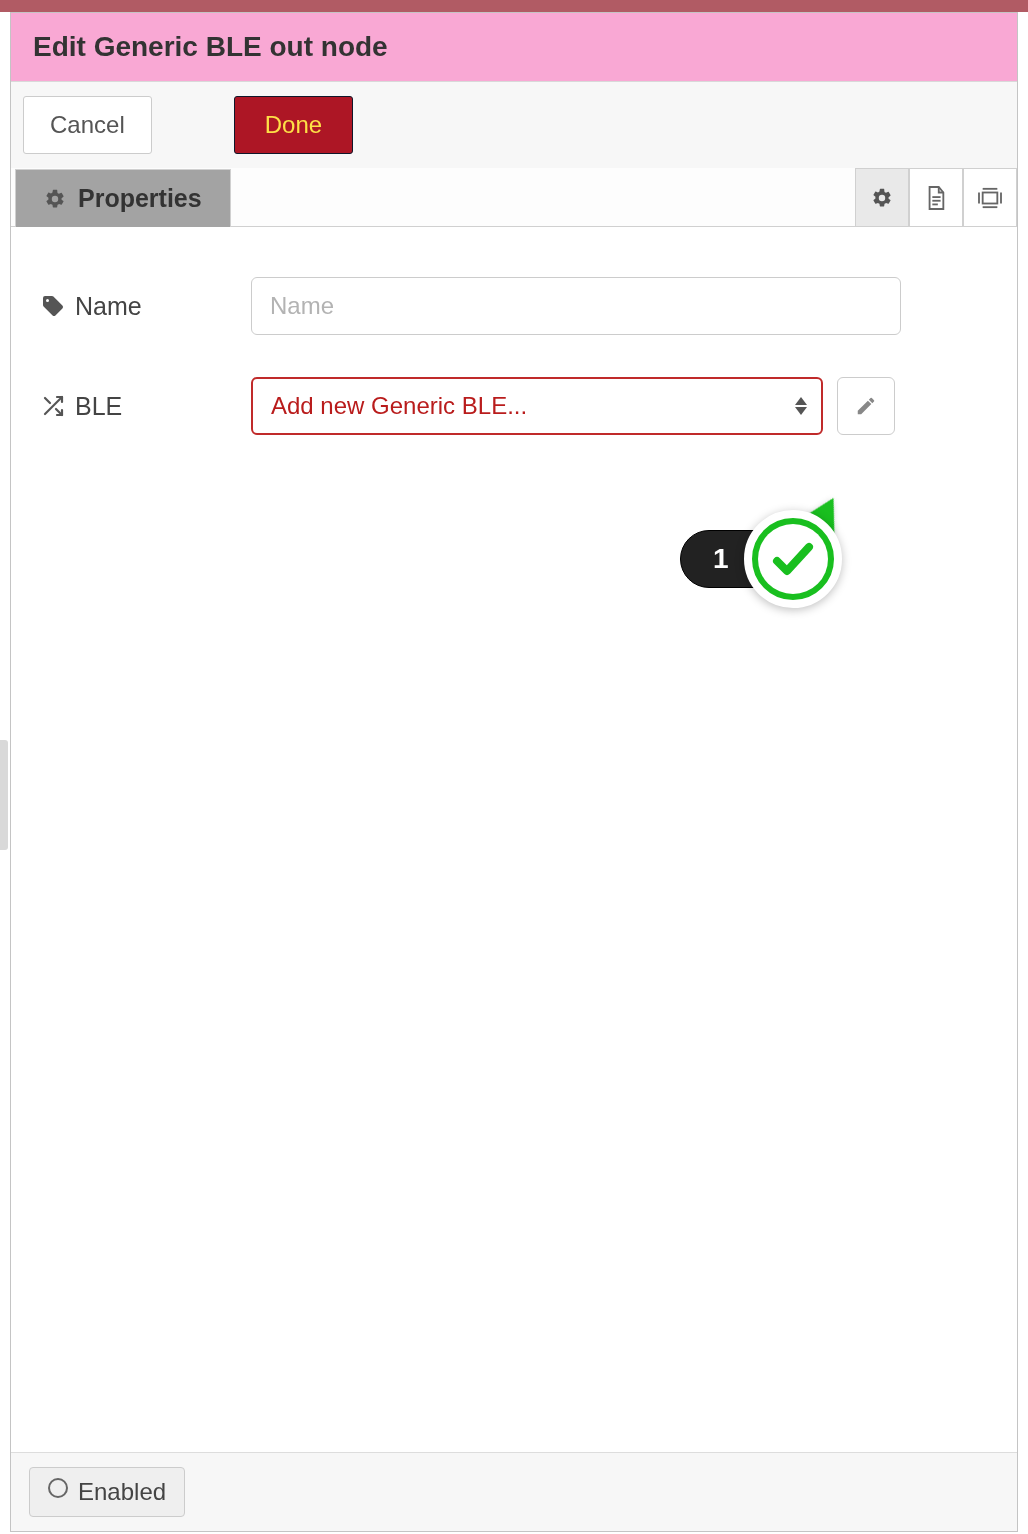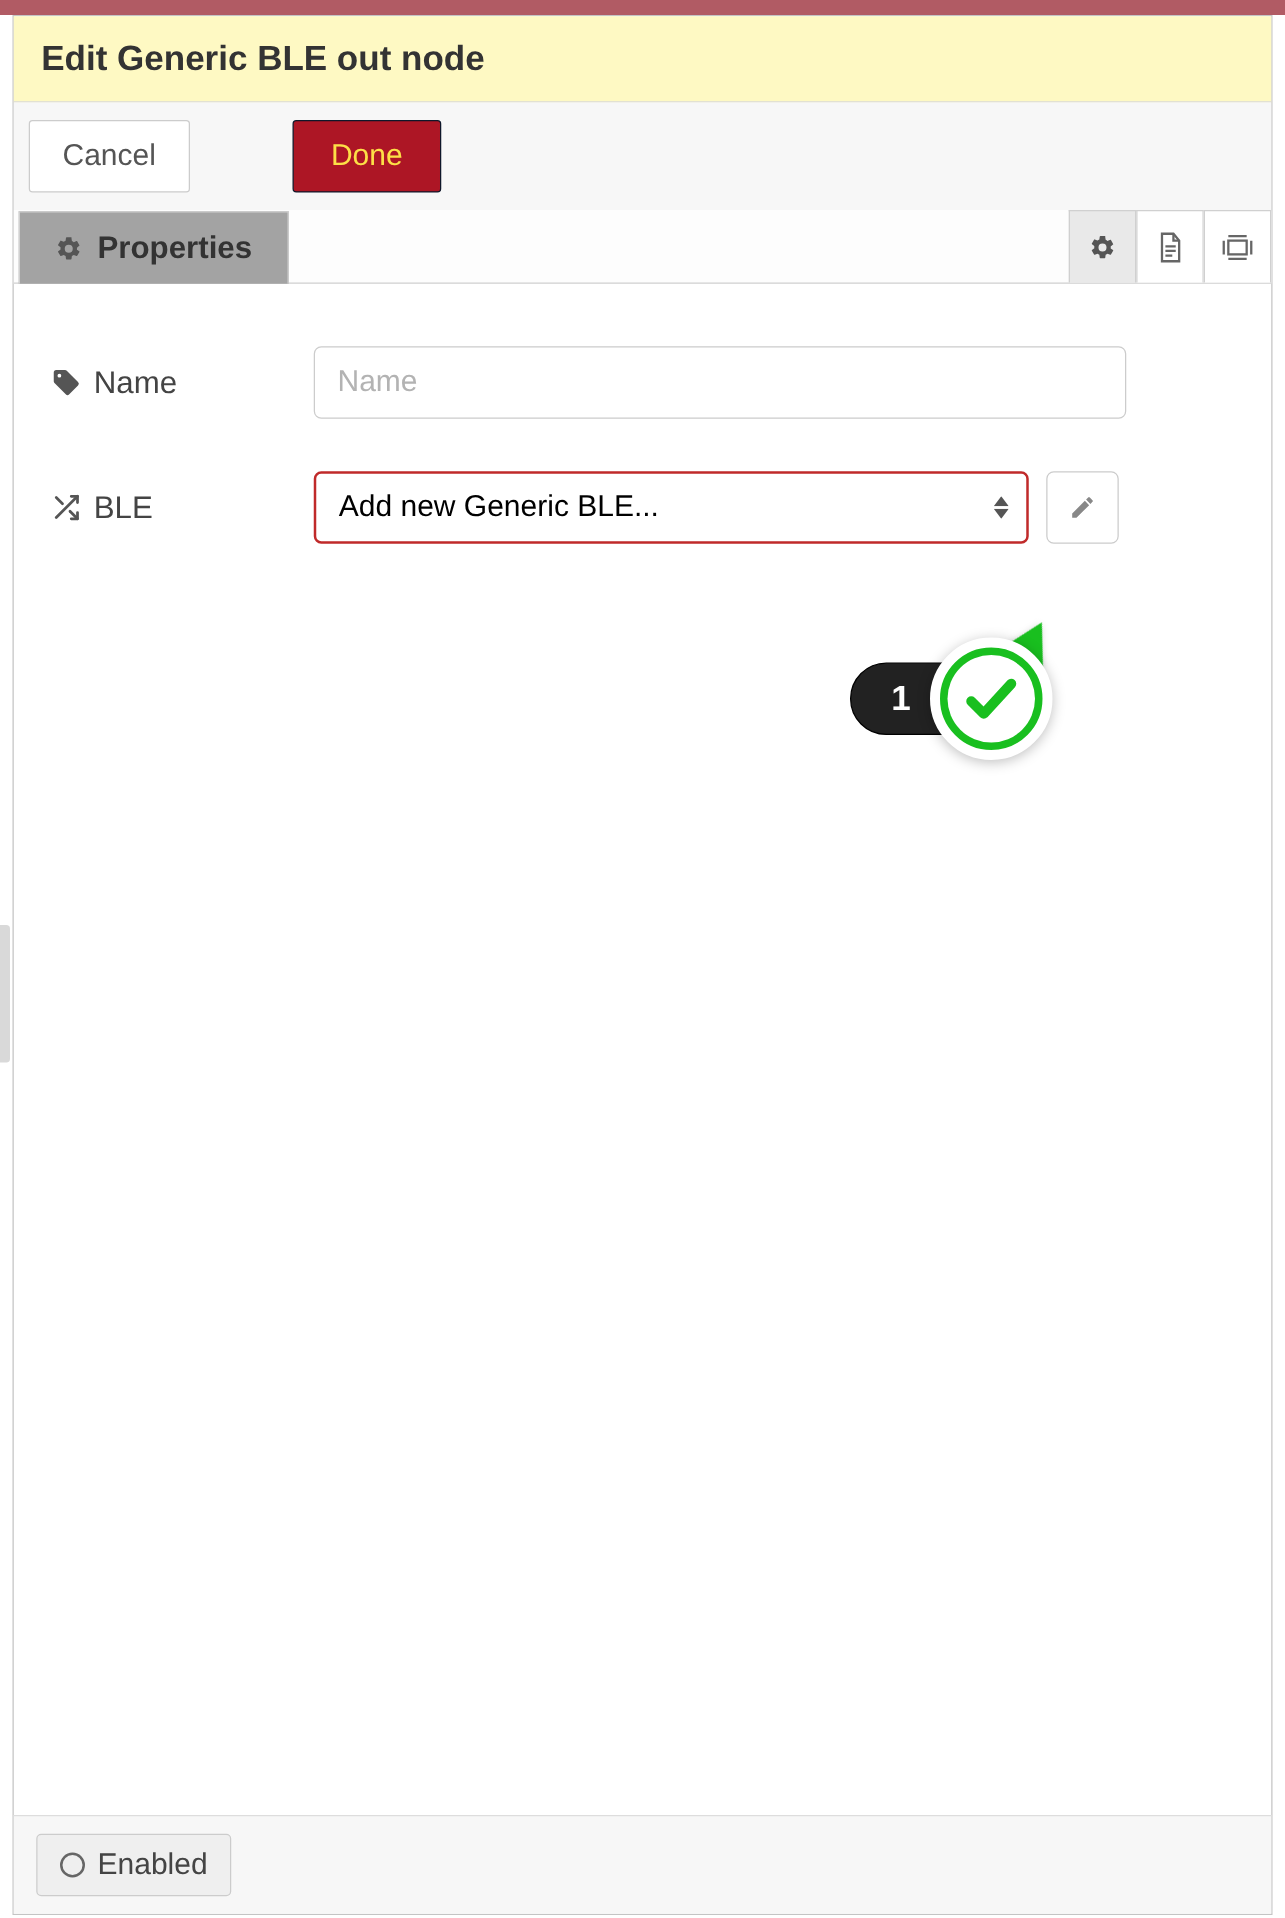--- a/index.html
+++ b/index.html
@@ -19,21 +19,21 @@
     .dialog {
       border: 1px solid #c4c4c4;
       margin: 0 10px 0 10px;
       height: 1520px;
       position: relative;
       background: #fff;
     }
     .dialog-header {
       padding: 18px 22px 18px 22px;
       border-bottom: 1px solid #d9d9d9;
-      background: #fef9c3;
+      background: #f9a8d4;
     }
     .dialog-title {
       font-size: 28px;
       font-weight: 600;
       color: #333;
     }
     .action-row {
       display: flex;
       align-items: center;
       justify-content: space-between;
@@ -140,21 +140,21 @@
       flex: 1;
       max-width: 572px;
     }
     .select-box {
       width: 100%;
       height: 58px;
       border: 2px solid #c02a2a;
       border-radius: 6px;
       padding: 0 42px 0 18px;
       font-size: 24px;
-      color: #000000;
+      color: #b91c1c;
       display: flex;
       align-items: center;
       background: #fff;
       cursor: pointer;
     }
     .select-caret {
       position: absolute;
       right: 16px;
       top: 50%;
       transform: translateY(-50%);
@@ -236,21 +236,20 @@
       position: absolute;
       bottom: 0;
       left: 0;
       right: 0;
       padding: 14px 18px;
       background: #f7f7f7;
       border-top: 1px solid #ddd;
     }
     .enabled-pill {
       display: inline-flex;
-      align-items: center;
       gap: 10px;
       border: 1px solid #ccc;
       background: #efefef;
       padding: 10px 18px;
       border-radius: 4px;
       font-size: 24px;
       color: #444;
       cursor: pointer;
     }
     .circle-open {

